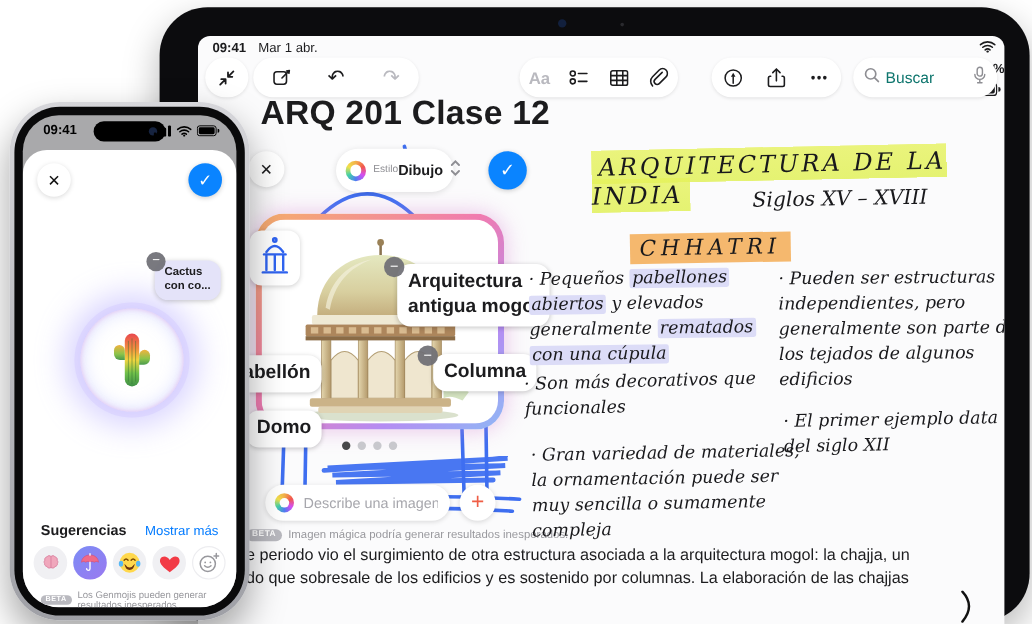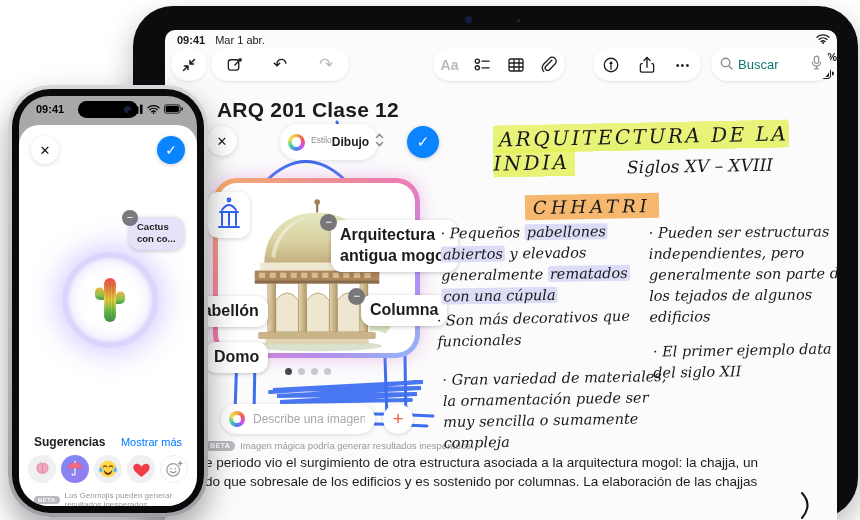--- a/index.html
+++ b/index.html
@@ -19,21 +19,21 @@
   .pad-time{font-weight:bold;}
   .pad-date{margin-left:7px;color:#1c1c1e;}
   .pad-status-r{position:absolute;right:0;top:3px;display:flex;align-items:center;gap:5px;font-size:11px;font-weight:600;flex-direction:column;}
 
   .pill{position:absolute;background:#fff;border-radius:17px;box-shadow:0 1px 3px rgba(0,0,0,.10);
         display:flex;align-items:center;justify-content:space-around;height:33px;}
   .pill .tbico{display:flex;align-items:center;justify-content:center;width:24px;height:24px;cursor:pointer;}
   .glyph{font-size:15px;line-height:1;}
   .dim{color:#b9b9bf;}
 
-  .note-title{position:absolute;left:52px;top:48px;font-size:21px;font-weight:bold;letter-spacing:.2px;margin-top:20px;}
+  .note-title{position:absolute;left:52px;top:48px;font-size:28px;font-weight:bold;letter-spacing:.2px;}
 
   .circle-btn{position:absolute;border-radius:50%;display:flex;align-items:center;justify-content:center;}
   .white-btn{background:#fff;box-shadow:0 1px 4px rgba(0,0,0,.15);}
   .blue-btn{background:#0a84ff;color:#fff;box-shadow:0 1px 4px rgba(0,0,0,.2);}
 
   .style-pill{position:absolute;left:115px;top:94px;width:98px;height:36px;background:#fff;border-radius:18px;
               box-shadow:0 1px 5px rgba(0,0,0,.12);display:flex;align-items:center;padding:0 8px;gap:6px;cursor:pointer;}
   .style-txt{display:flex;flex-direction:row;line-height:1.05;}
   .style-label{font-size:8.5px;color:#8e8e93;}
   .style-value{font-size:12px;font-weight:bold;}

